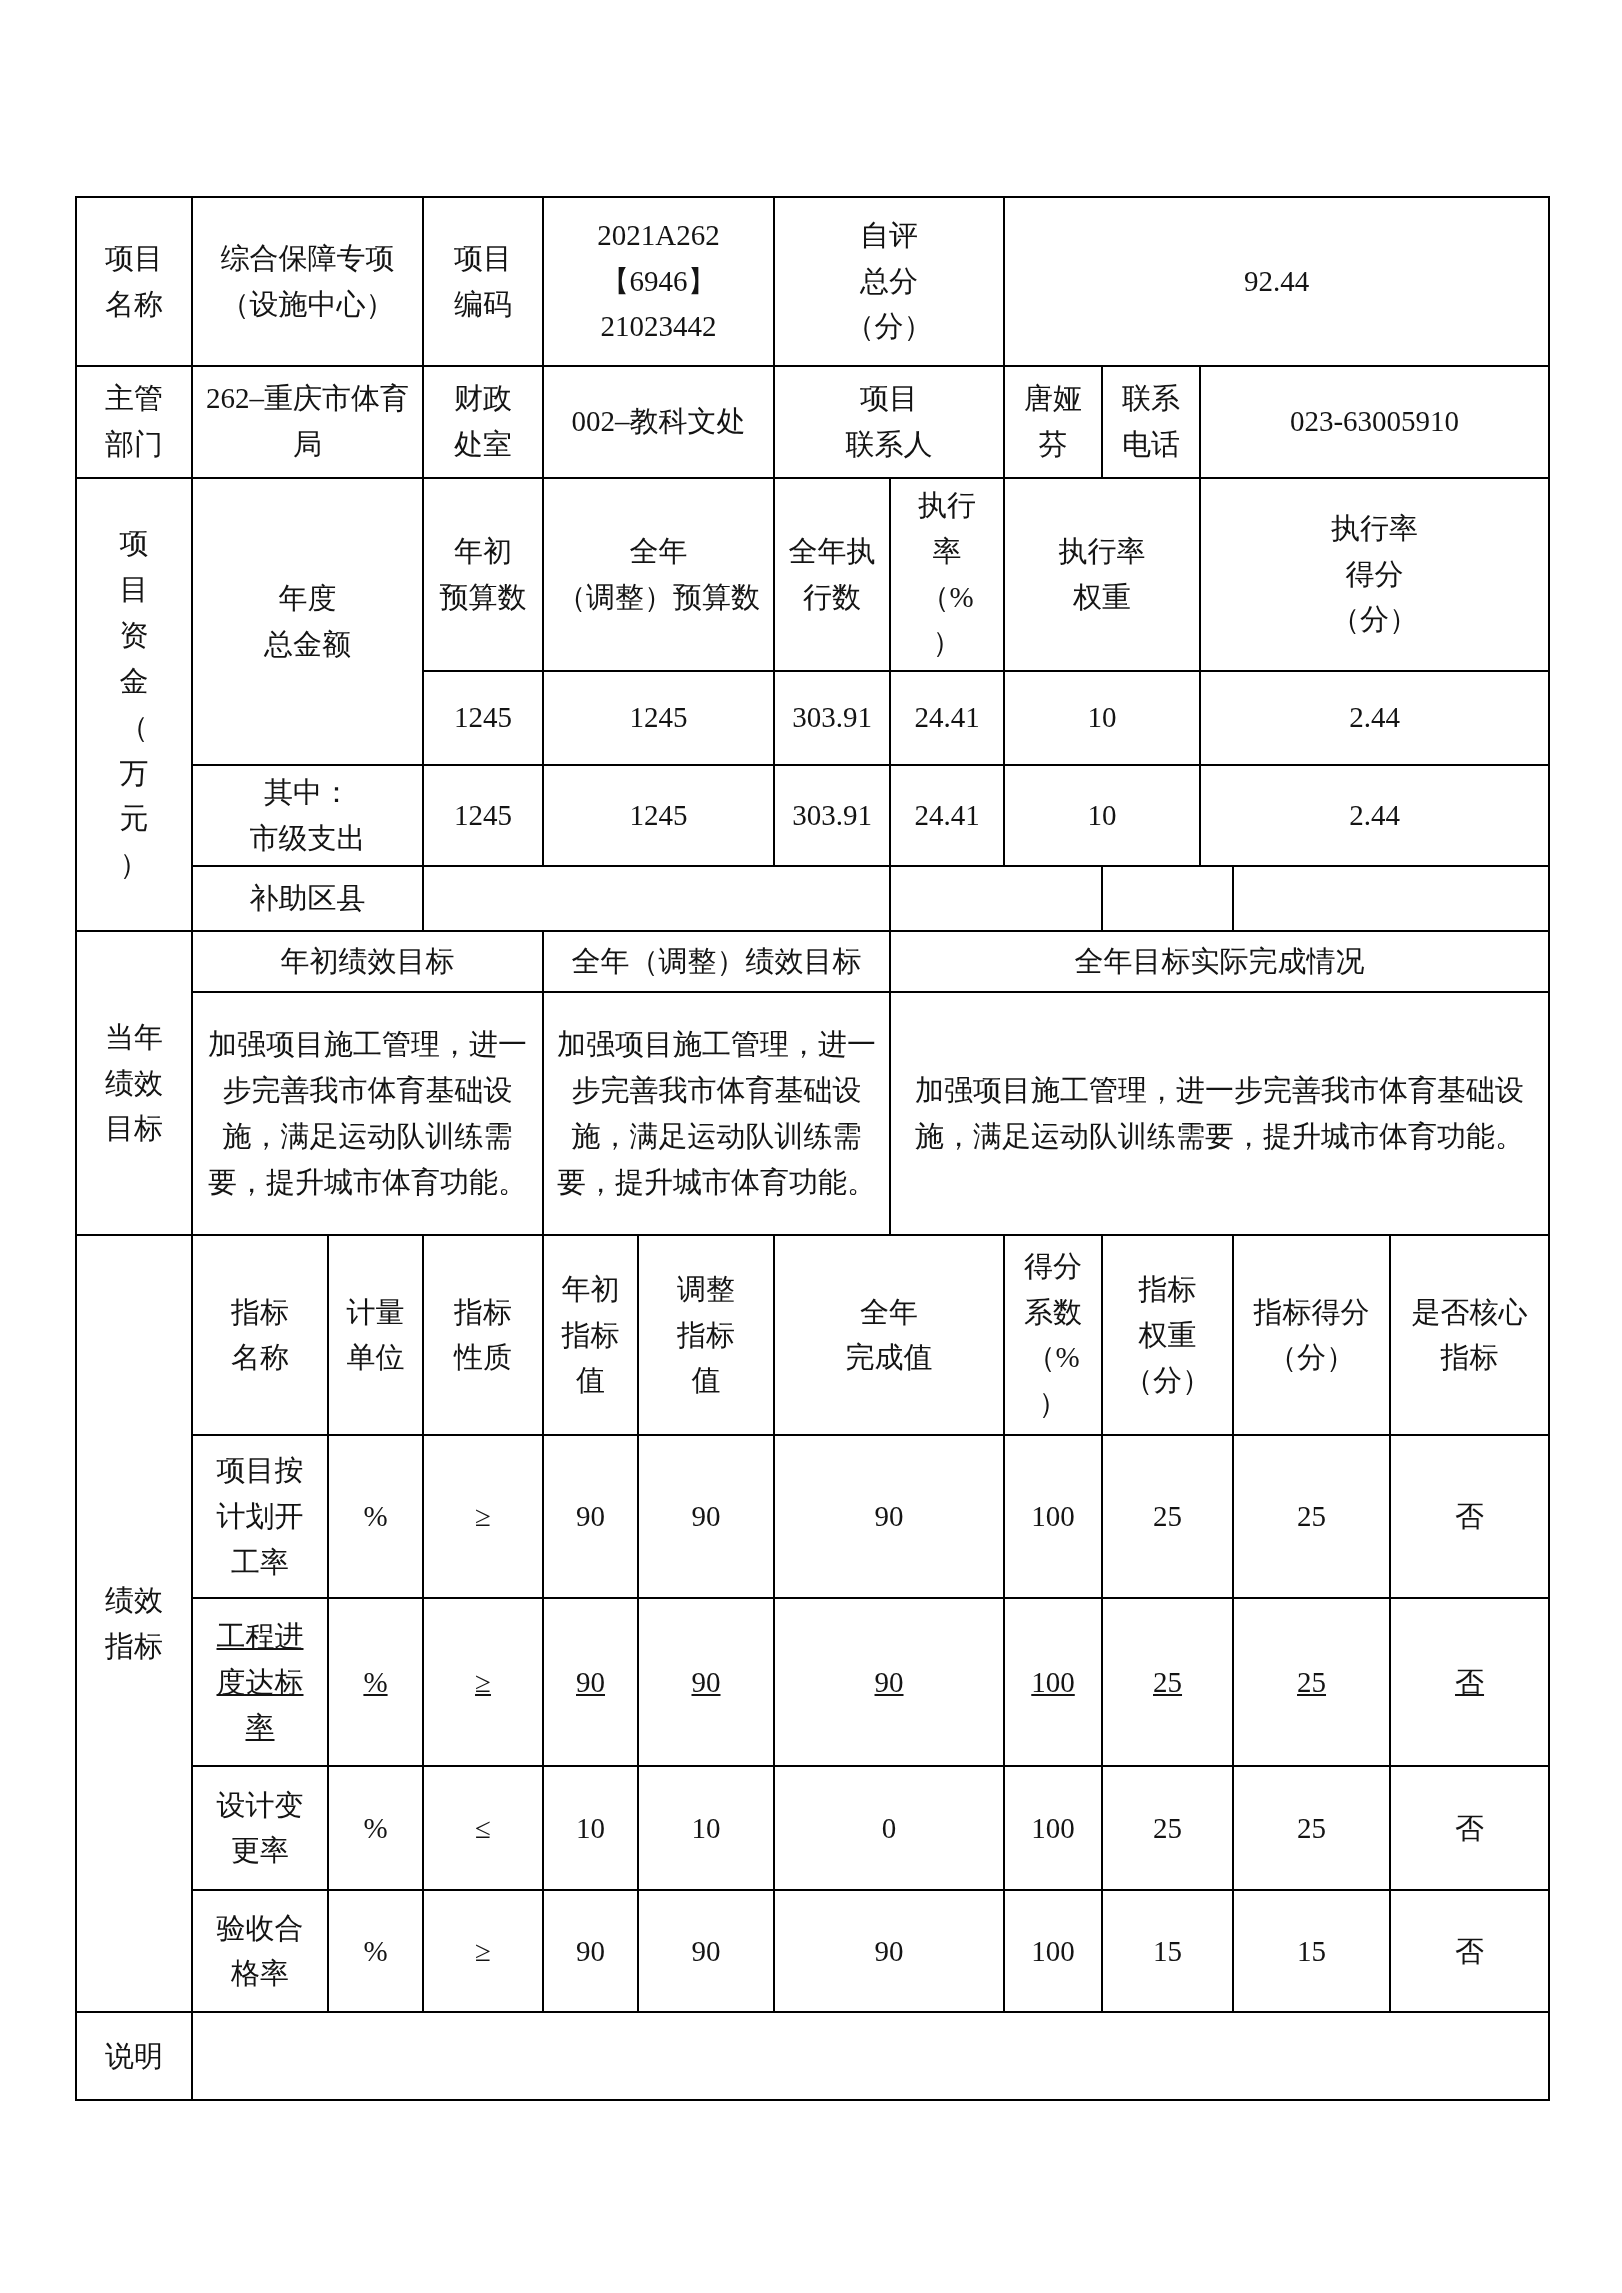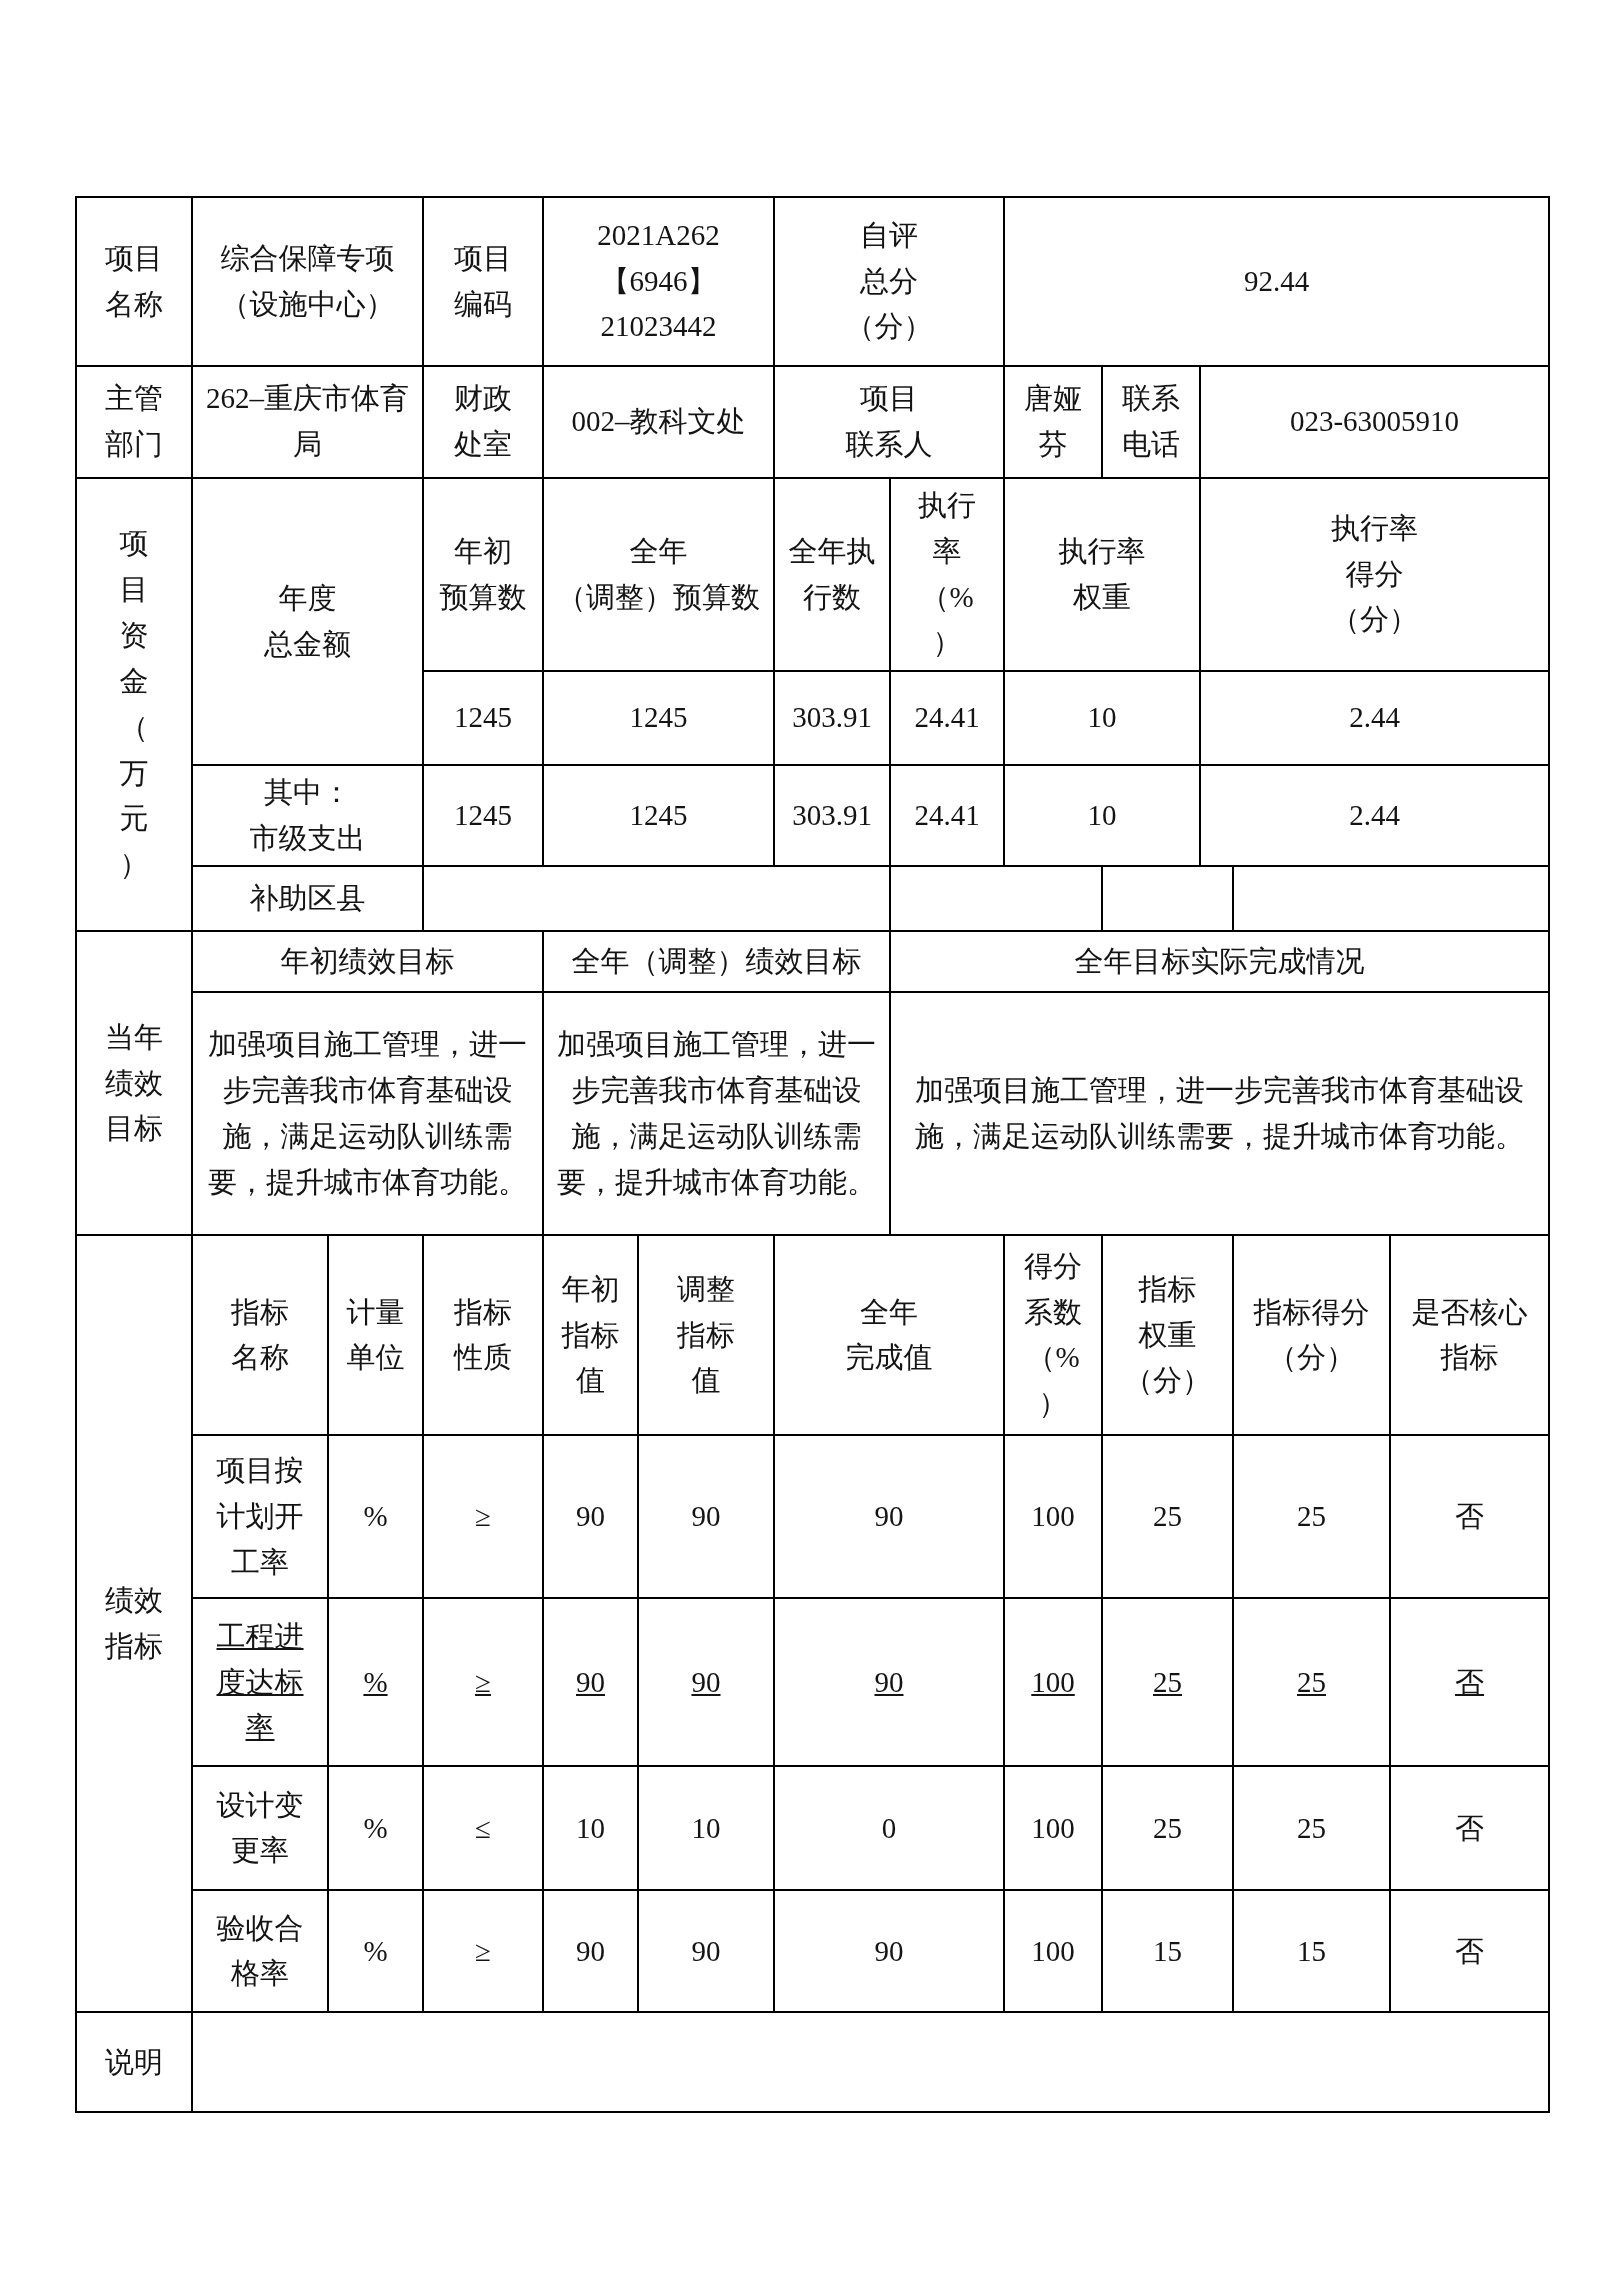--- a/index.html
+++ b/index.html
@@ -41,21 +41,21 @@
   tr.r4{height:94px;}
   tr.r5{height:94px;}
   tr.r6{height:65px;}
   tr.r7{height:61px;}
   tr.r8{height:243px;}
   tr.r9{height:200px;}
   tr.r10{height:163px;}
   tr.r11{height:168px;text-decoration:underline;}
   tr.r12{height:124px;}
   tr.r13{height:122px;}
-  tr.r14{height:100px;}
+  tr.r14{height:88px;}
   td.hdr-left{text-align:left;padding-left:13.7px;margin-left:32px;}
 </style>
 </head>
 <body>
 
 <table class="doc">
   <colgroup>
     <col style="width:116px">
       <col style="width:136px">
       <col style="width:95px">

